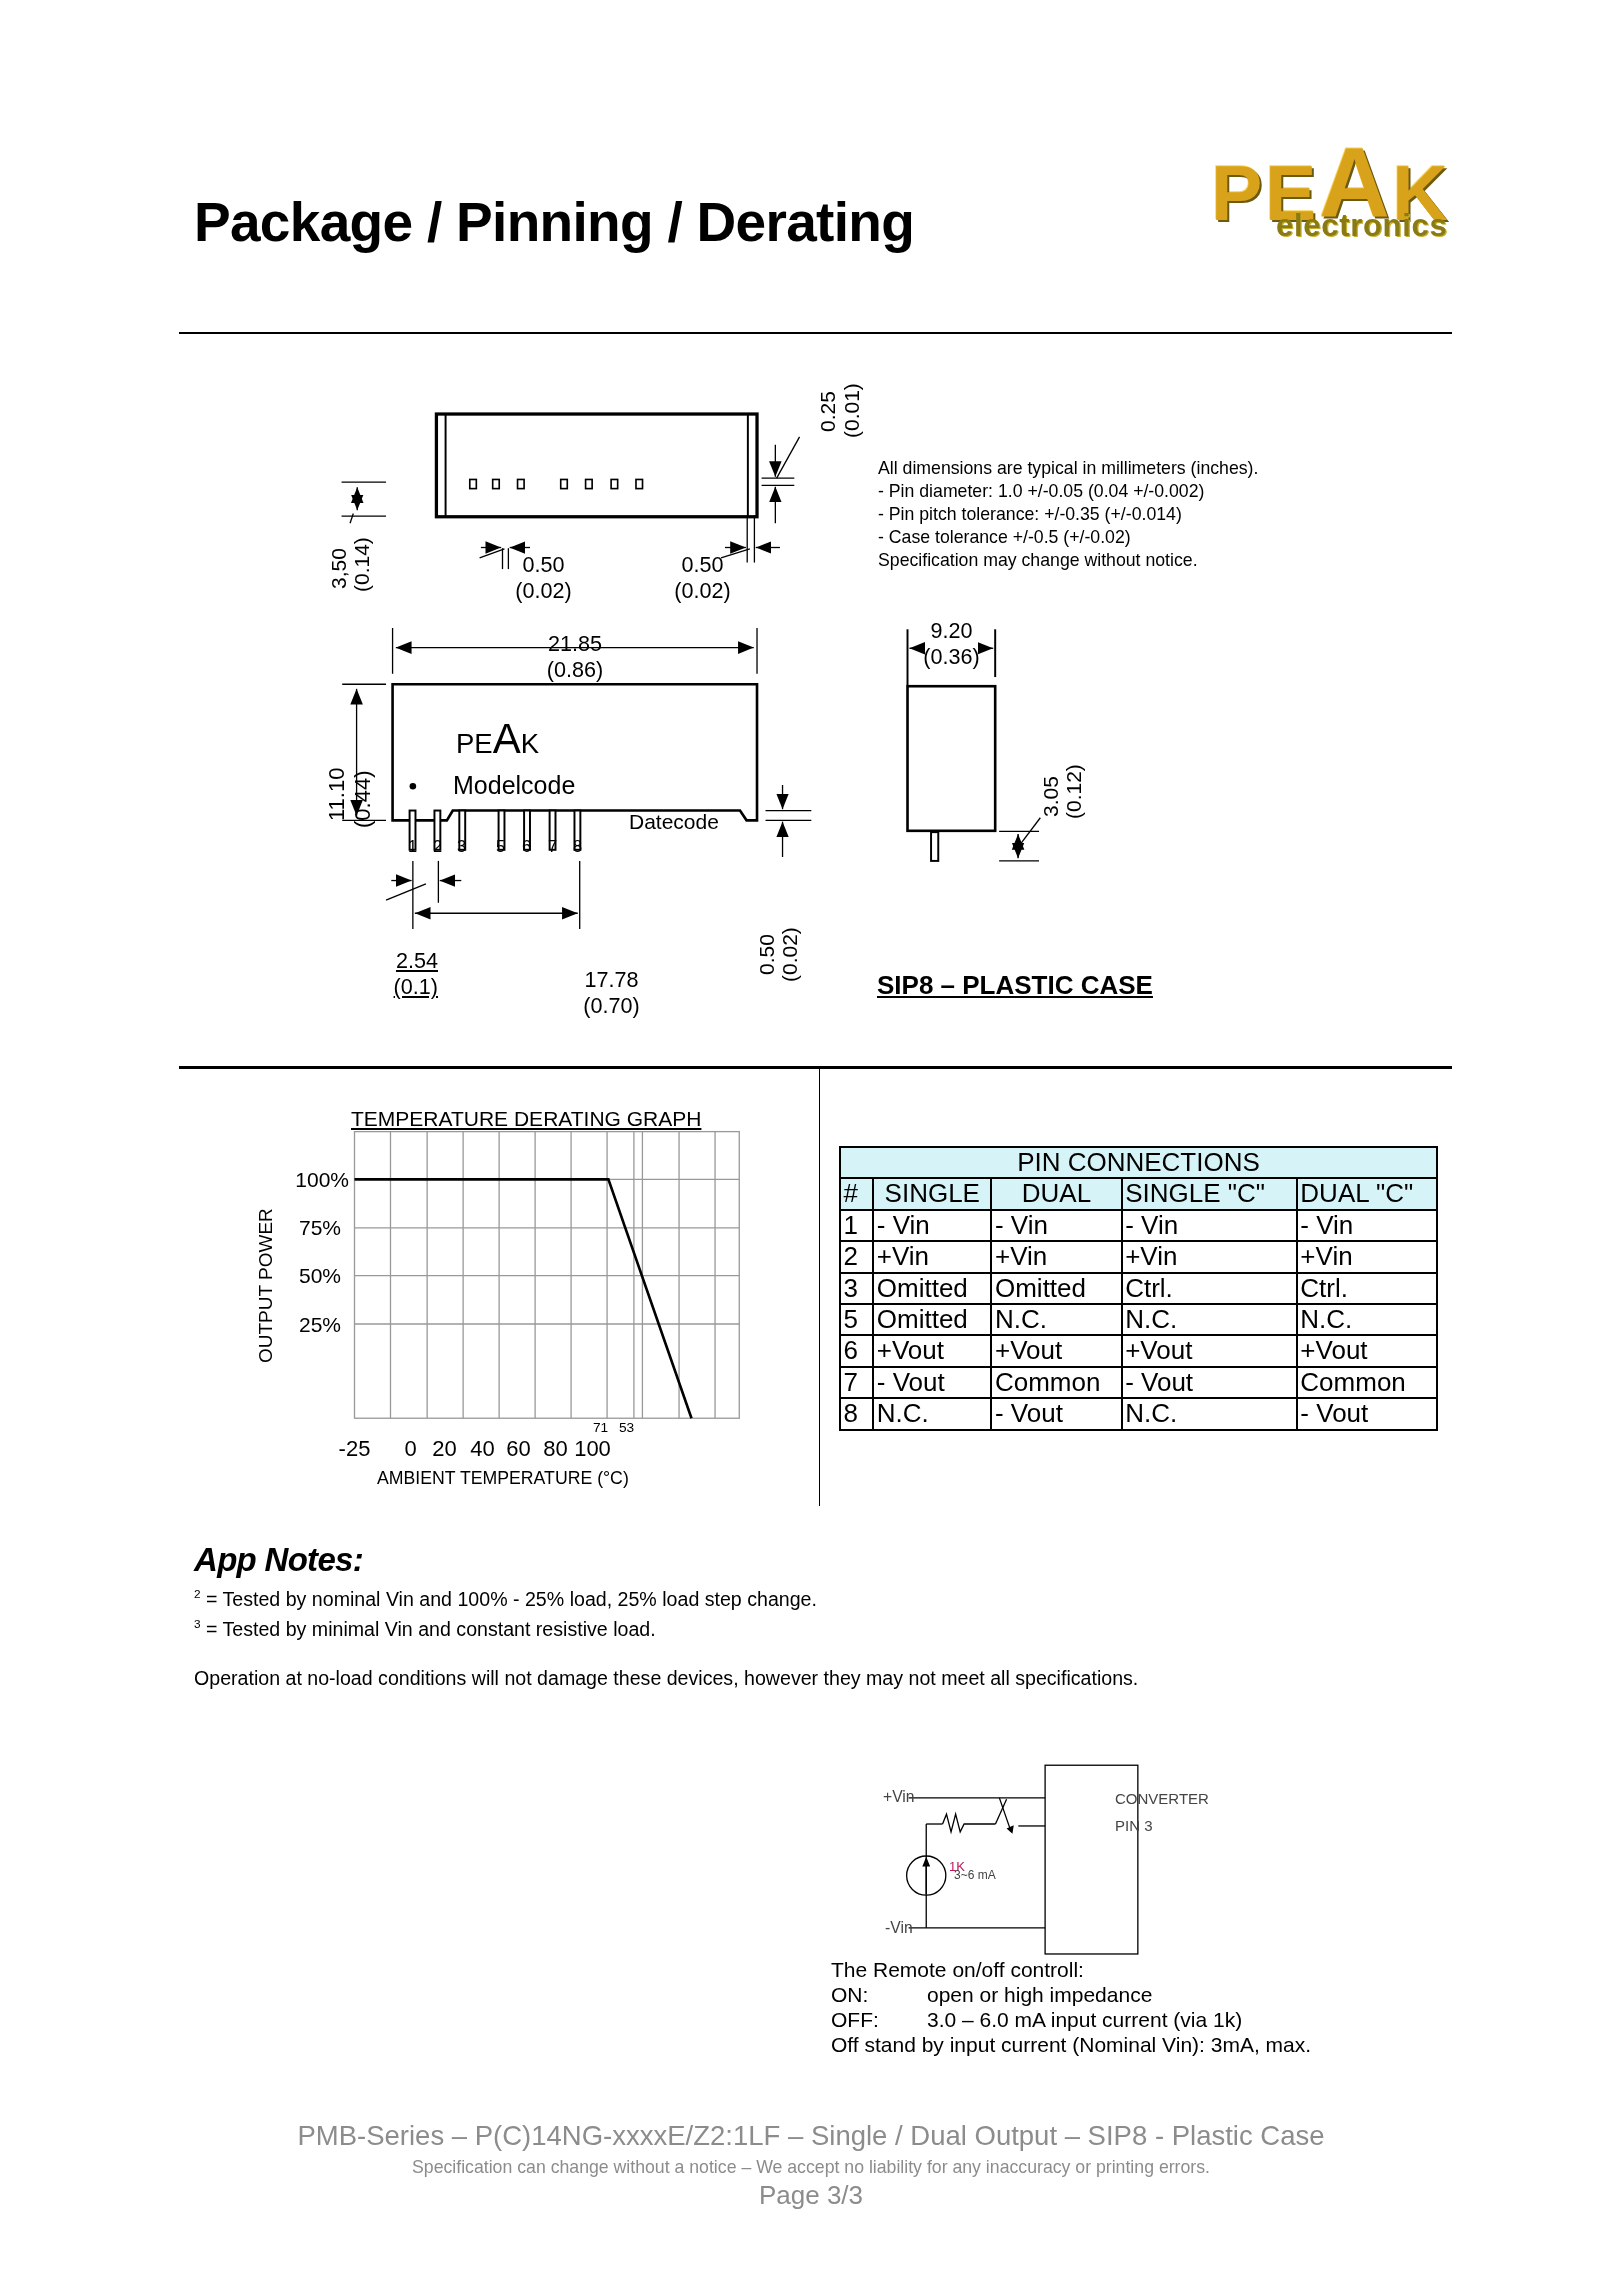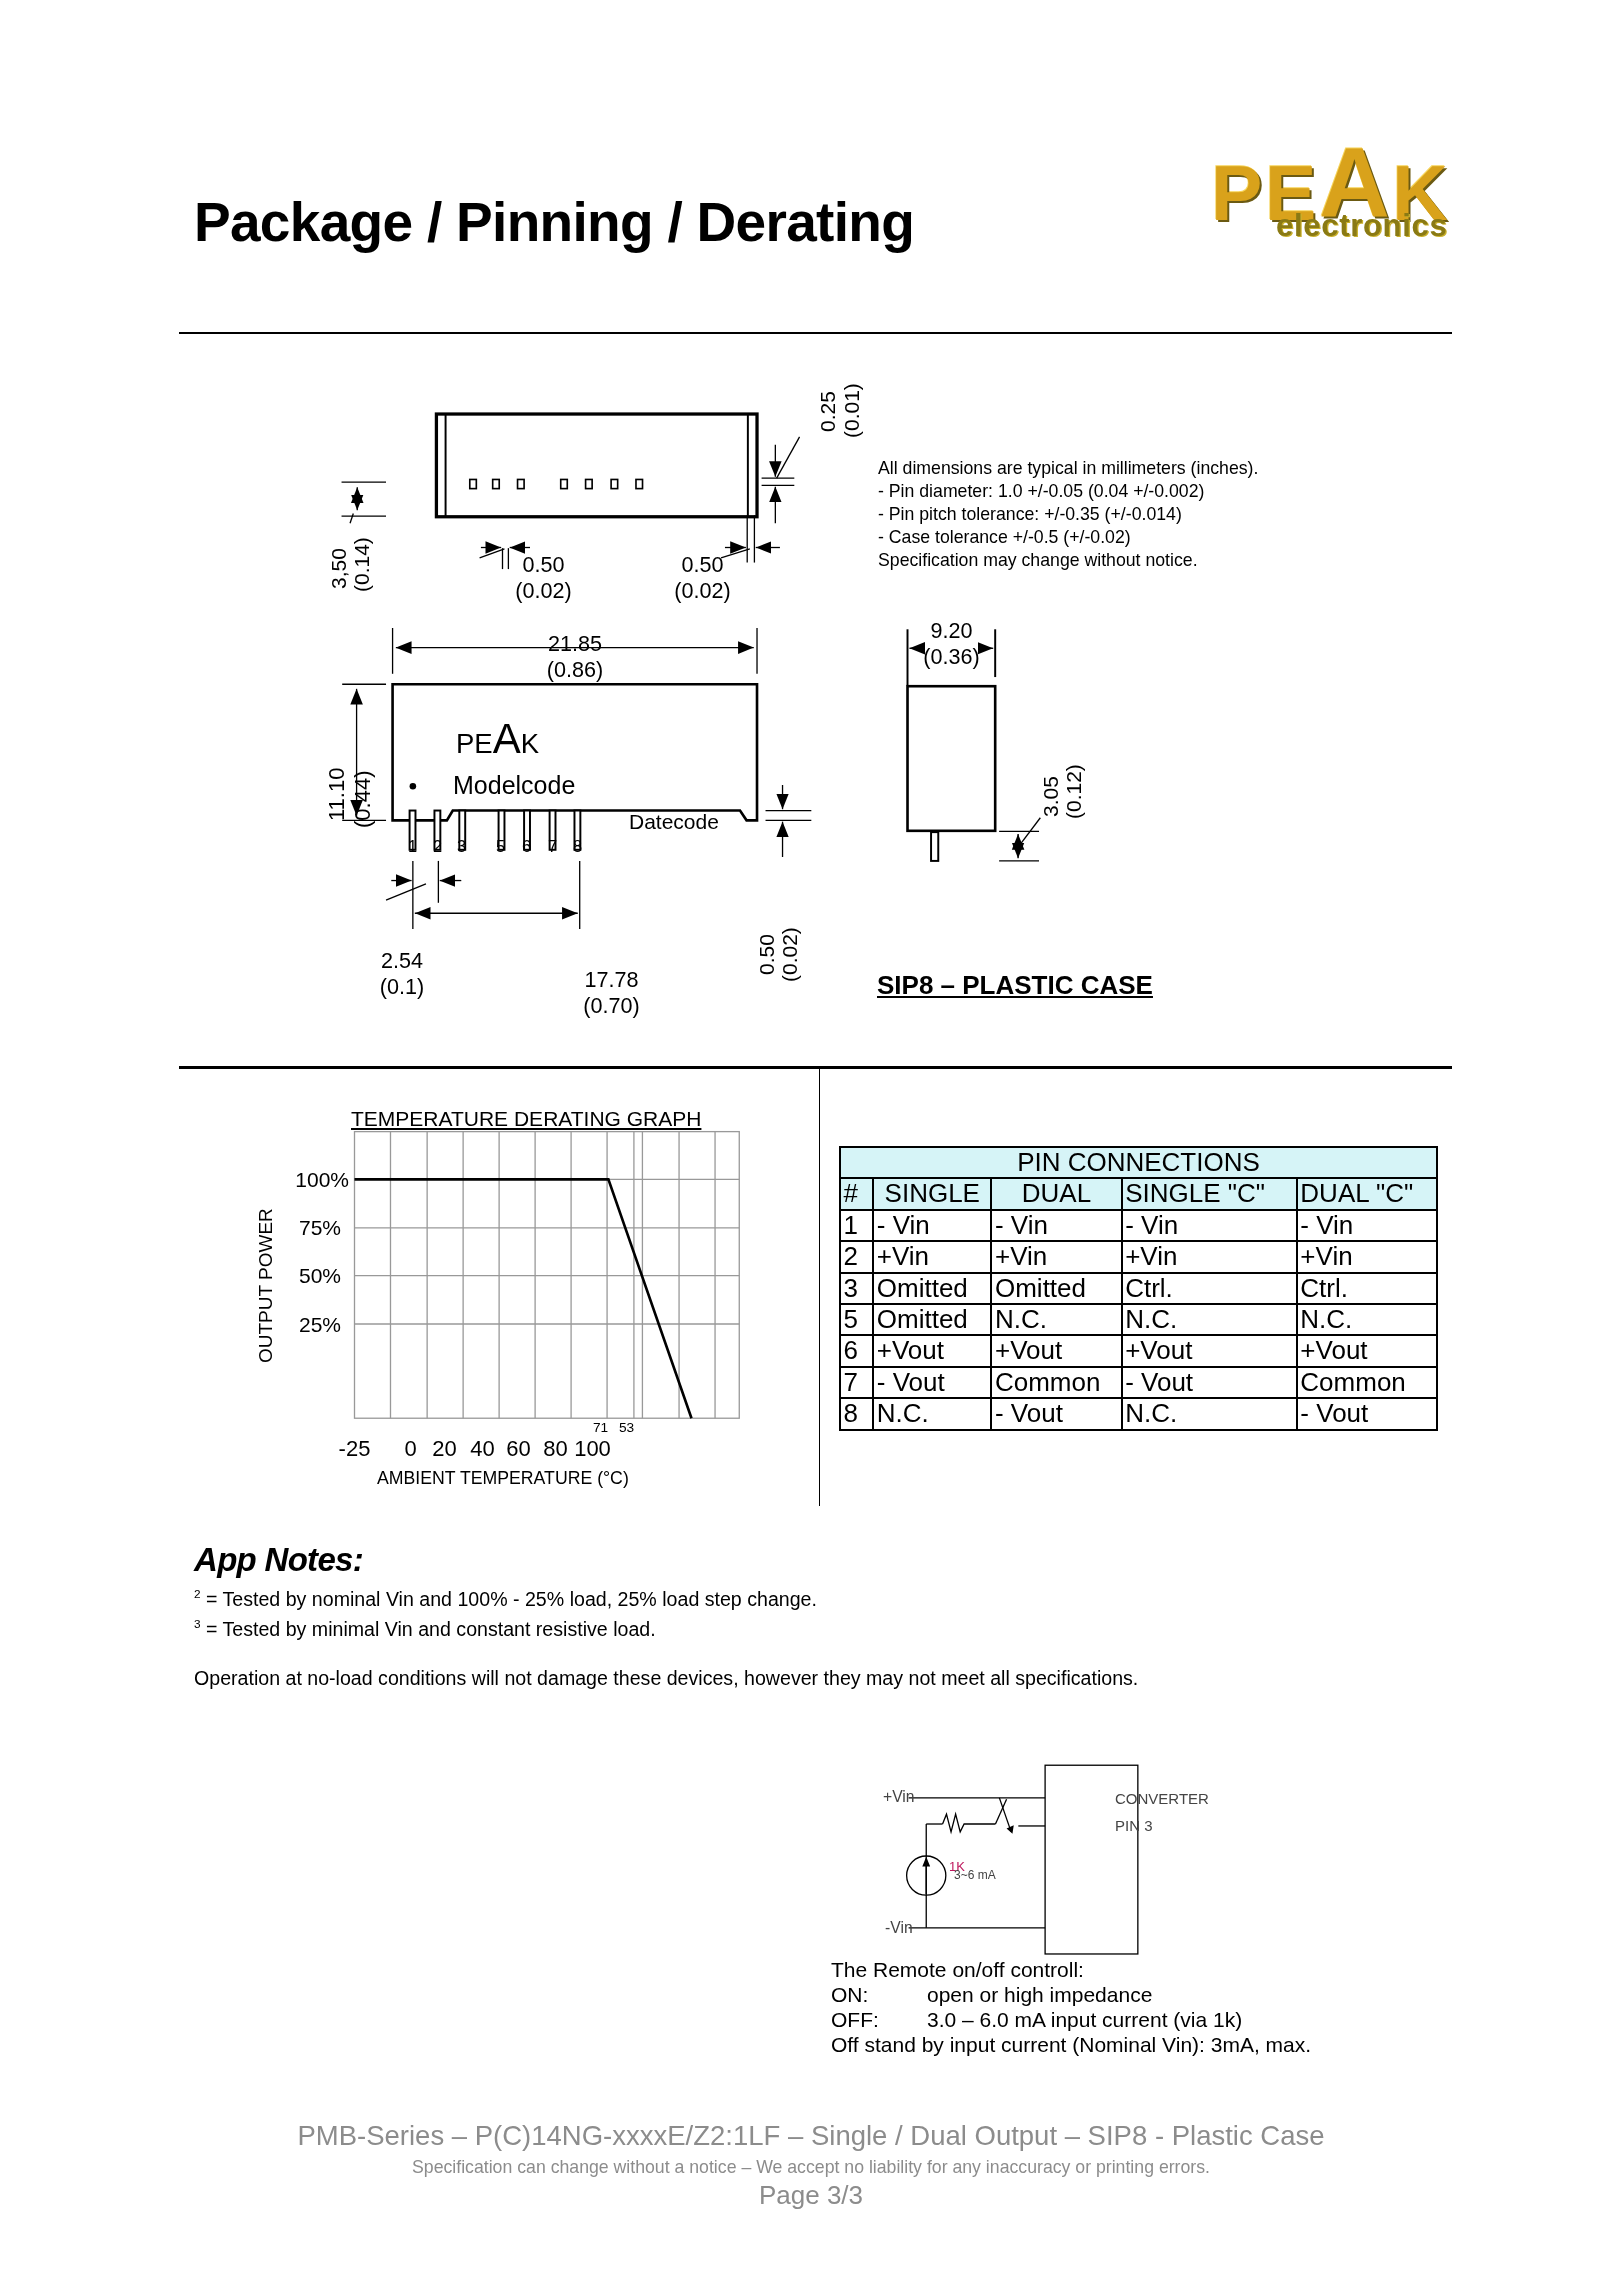--- a/index.html
+++ b/index.html
@@ -242,21 +242,21 @@
 <div class="abs" style="left:629px; top:810px; font-size:21px;">Datecode</div>
 <div class="abs" style="left:0; top:837px; font-size:16.4px;">
   <span class="abs" style="left:408px;">1</span>
   <span class="abs" style="left:433px;">2</span>
   <span class="abs" style="left:457px;">3</span>
   <span class="abs" style="left:496px;">5</span>
   <span class="abs" style="left:522px;">6</span>
   <span class="abs" style="left:548px;">7</span>
   <span class="abs" style="left:573px;">8</span>
 </div>
-<div class="abs dim" style="left:366px; top:948px; width:72px; text-align:center;">
+<div class="abs dim" style="left:366px; top:948px; width:72px; text-align:right;text-decoration:underline;">
     <div>2.54</div>
     <div>(0.1)</div>
   </div>
 <div class="abs dim" style="left:569px; top:967px; width:85px;">
     <div>17.78</div>
     <div>(0.70)</div>
   </div>
 <div class="abs rot dim" style="left:754px; top:975px; font-size:21px;"><span>0.50</span></div>
 <div class="abs rot dim" style="left:777px; top:982px; font-size:21px;"><span>(0.02)</span></div>
 

